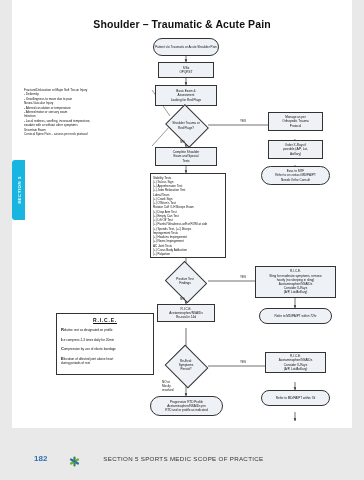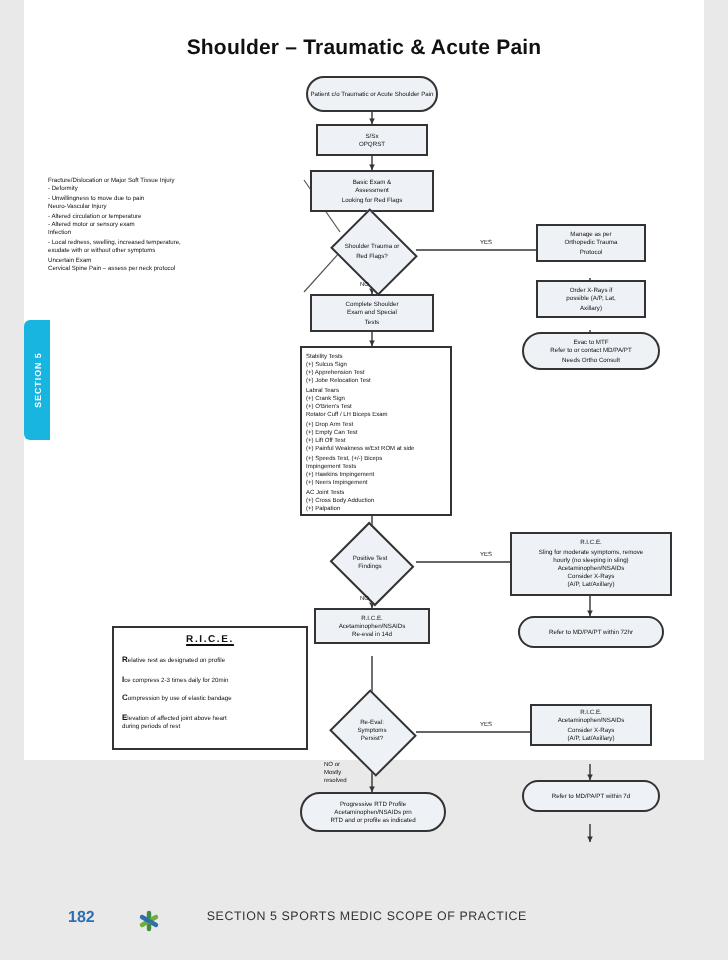--- a/index.html
+++ b/index.html
@@ -3,21 +3,21 @@
 <meta charset="utf-8">
 <style>
   html,body{margin:0;padding:0;}
   body{
     width:364px;height:480px;
     background:#e9e9e9;
     font-family:"Liberation Sans",sans-serif;
     overflow:hidden;
   }
   #page{
-    position:absolute;left:12px;top:0;width:340px;height:380px;
+    position:absolute;left:12px;top:0;width:340px;height:428px;
     background:#ffffff;
   }
 
   
   #side-tab{
     position:absolute;left:0;top:160px;width:13px;height:60px;
     background:#18b5e0;border-radius:3px 0 0 3px;
   }
   #side-tab span{
     position:absolute;left:50%;top:50%;

